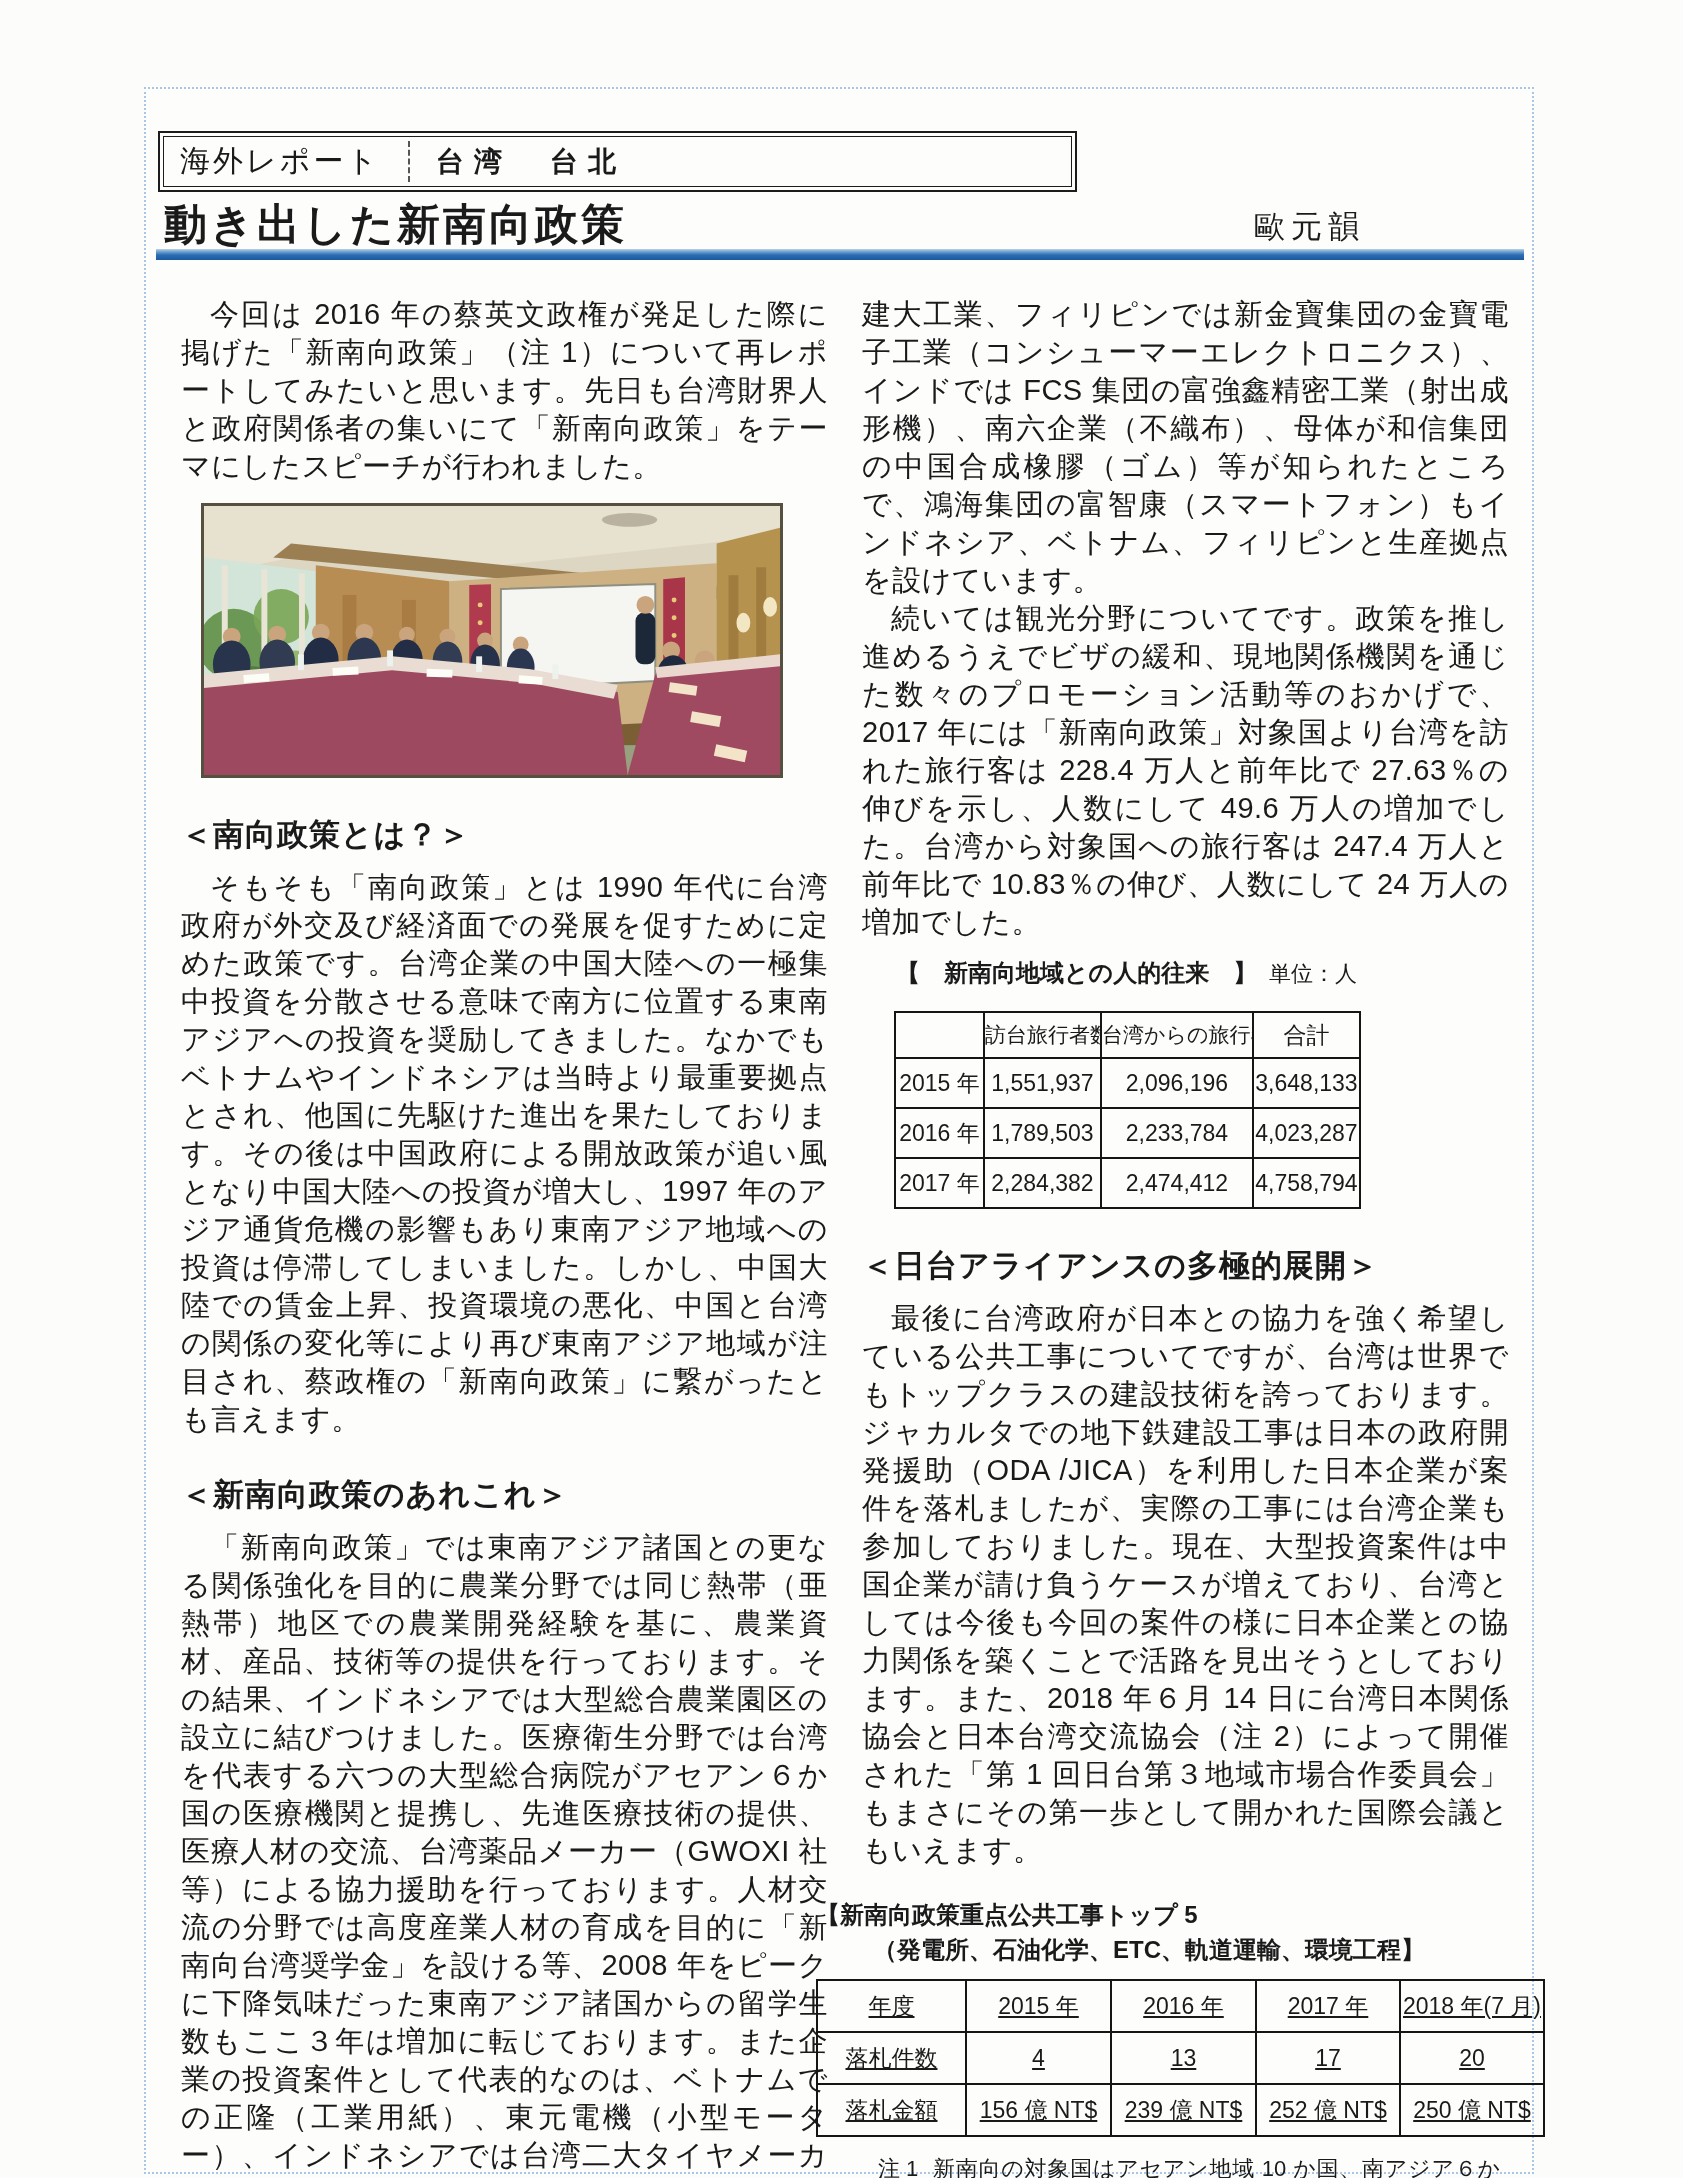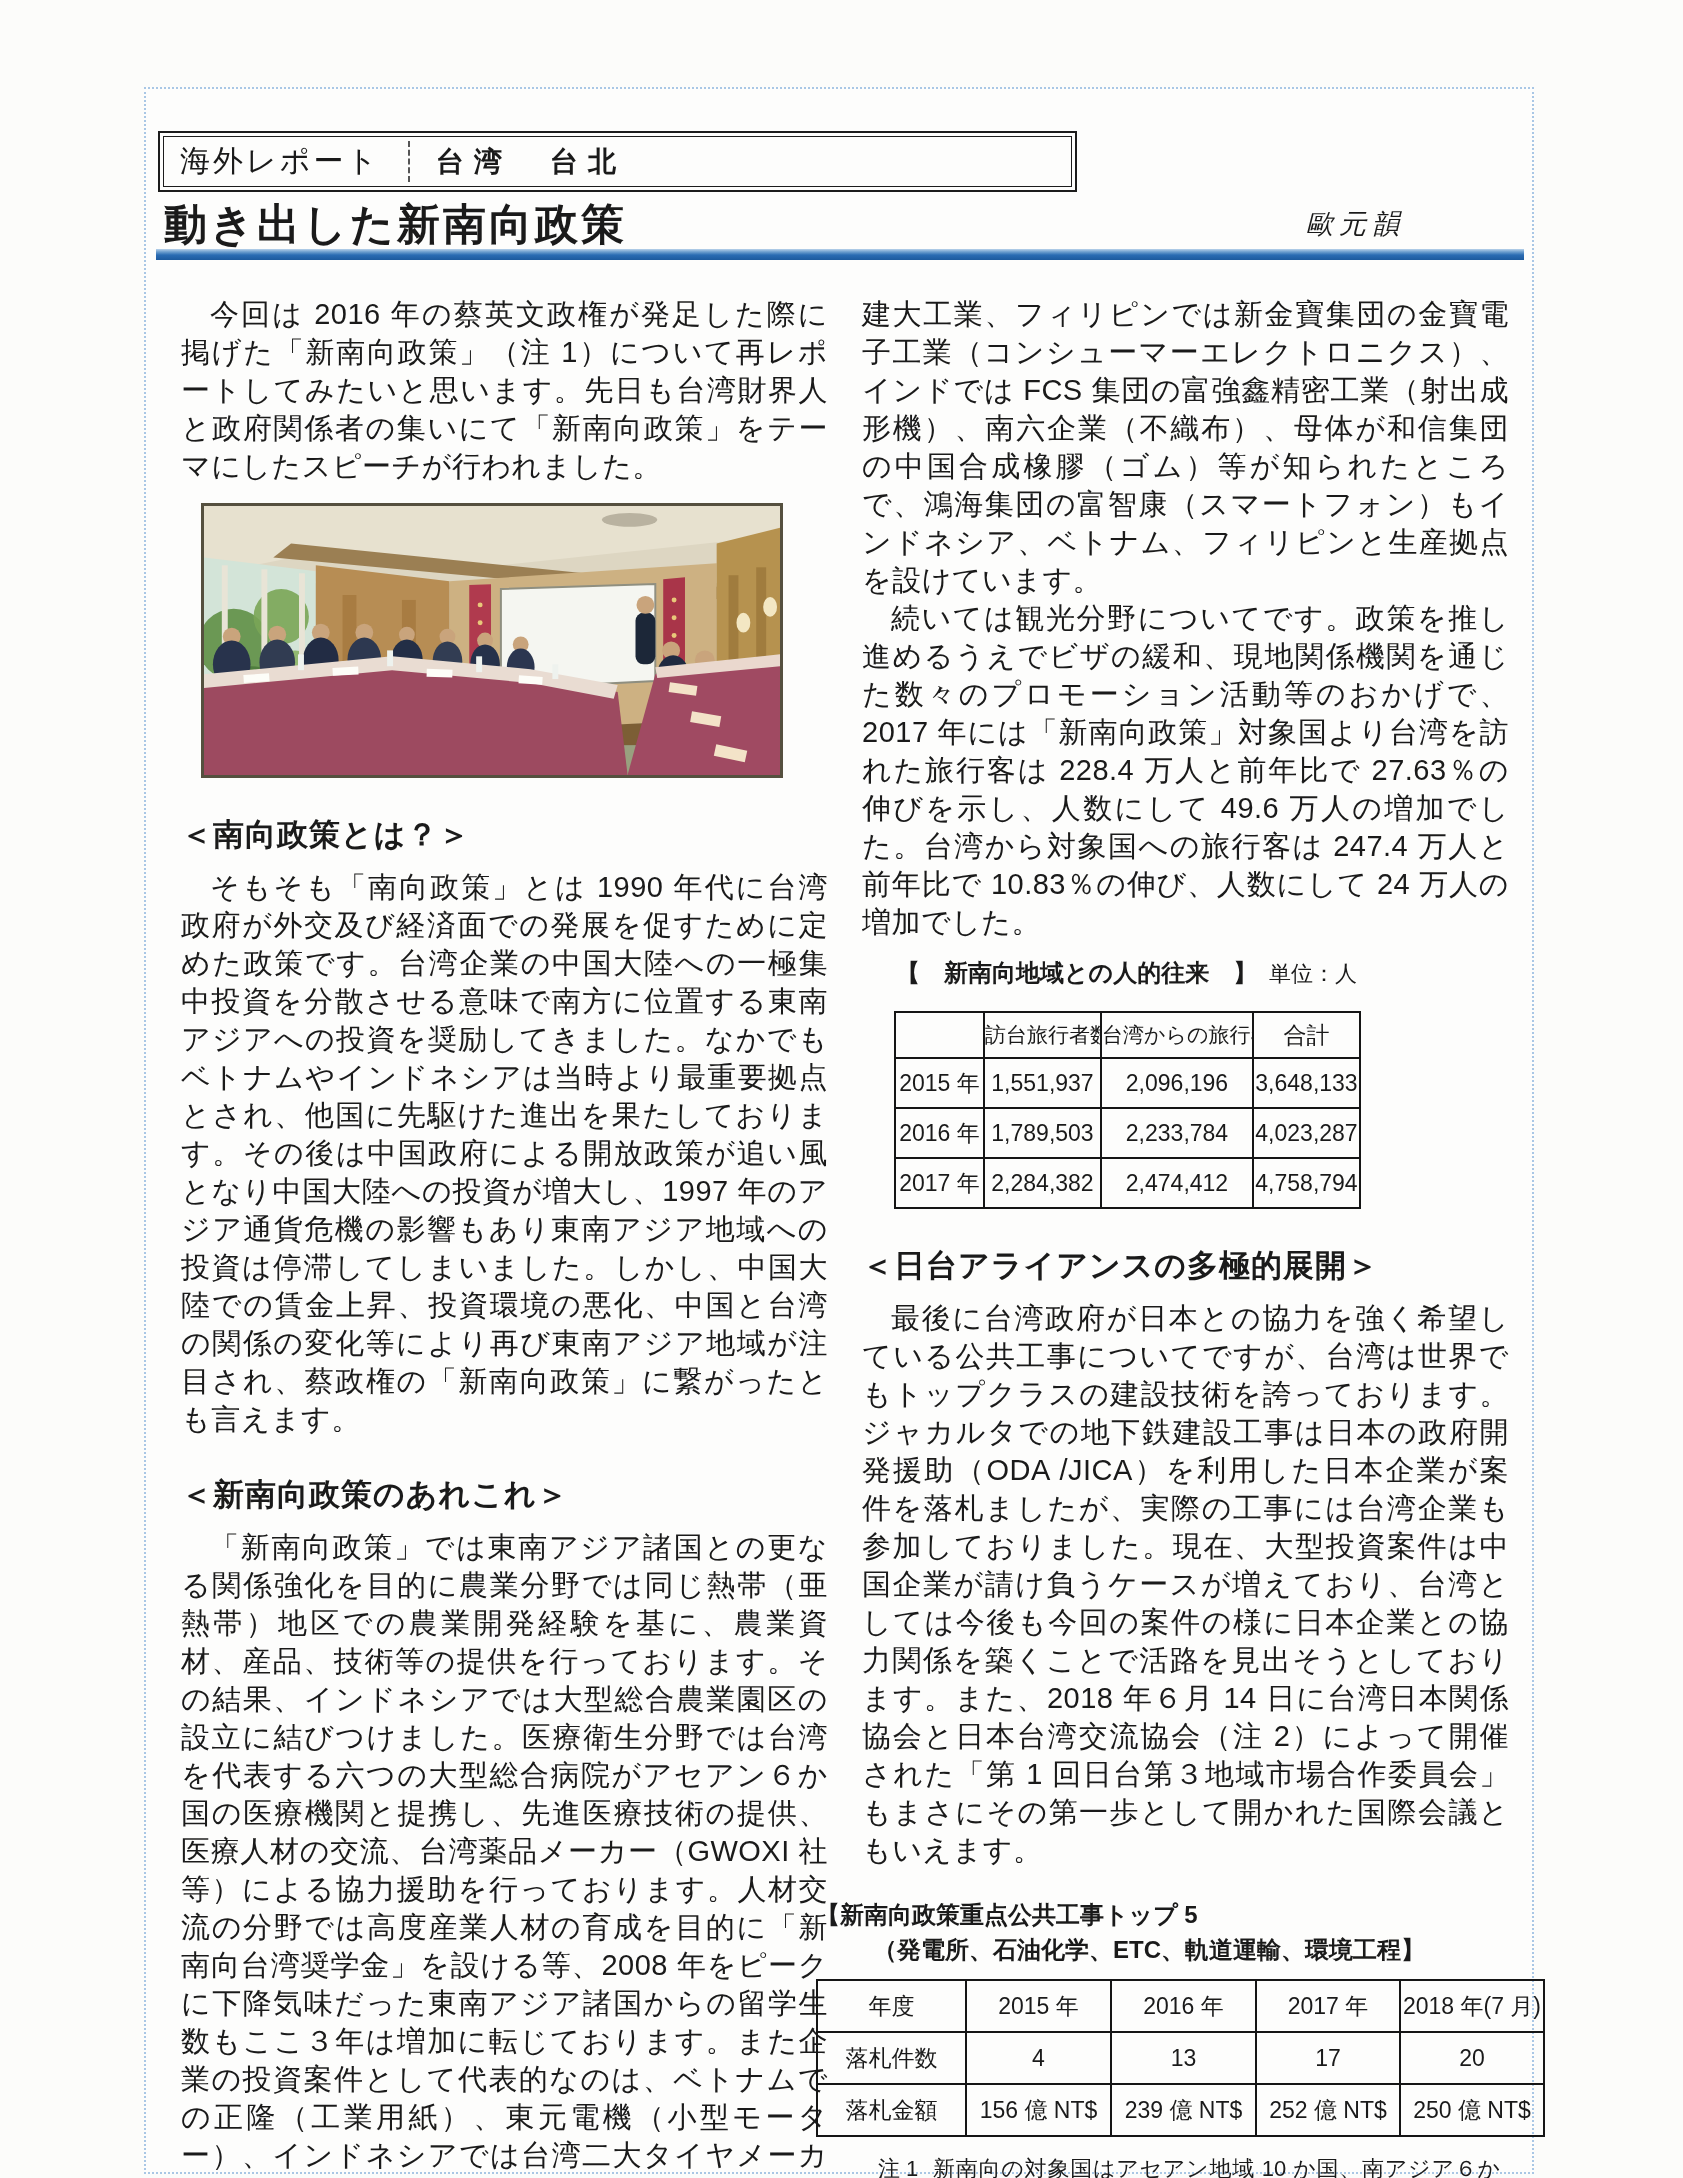--- a/index.html
+++ b/index.html
@@ -10,22 +10,22 @@
 
   
   .kicker-box{position:absolute;left:12px;top:42px;width:919px;height:61px;
               border:2px solid #1c1c1c;padding:3px;box-sizing:border-box;}
   .kicker-inner{border:1px solid #1c1c1c;height:100%;display:flex;align-items:center;box-sizing:border-box;}
   .kicker-left{font-family:"Liberation Serif","DejaVu Serif",serif;font-size:30px;
                padding:0 28px 0 16px;letter-spacing:3px;}
   .kicker-div{align-self:stretch;border-left:2px dashed #555;margin:4px 0;}
   .kicker-right{font-weight:bold;font-size:28px;padding-left:26px;letter-spacing:10px;}
   .title{position:absolute;left:18px;top:107px;font-size:43px;font-weight:bold;letter-spacing:3px;}
-  .author{position:absolute;left:1160px;top:117px;font-family:"Liberation Serif","DejaVu Serif",serif;
-          font-size:27px;letter-spacing:6px;font-style:italic;}
+  .author{position:absolute;left:1108px;top:117px;font-family:"Liberation Serif","DejaVu Serif",serif;
+          font-size:31px;letter-spacing:6px;}
   .rule{position:absolute;left:10px;top:160px;width:1368px;height:11px;
         background:linear-gradient(180deg,#b9d2ea 0%,#6fa0cf 25%,#2a6cb3 55%,#1d5a9e 100%);}
 
   
   .col{position:absolute;top:206px;width:647px;}
   .col-left{left:35px;}
   .col-right{left:716px;}
   p.body{margin:0;font-size:29px;line-height:38px;text-align:justify;letter-spacing:0.5px;}
   p.indent{text-indent:1em;}
   h3.section{margin:36px 0 12px 0;font-size:31px;font-weight:bold;letter-spacing:1px;}
@@ -43,21 +43,21 @@
   table.dtable{border-collapse:collapse;table-layout:fixed;width:100%;
                font-size:23px;text-align:center;}
   table.dtable td,table.dtable th{border:2px solid #151515;padding:0;height:48px;
                font-weight:normal;overflow:hidden;white-space:nowrap;}
   table.t1 th{height:44px;}
 
   
   .t2cap{margin:28px 0 12px -46px;font-size:24px;line-height:35px;font-weight:bold;}
   .t2cap .cap2{padding-left:57px;}
   table.t2{margin:10px 0 0 -46px;width:725px;font-size:23px;}
-  table.t2 td{height:50px;}
+  table.t2 td{height:50px;text-decoration:underline;}
 
   
   .notes{margin:16px 0 0 16px;width:622px;font-size:22px;line-height:31px;}
   .note{display:flex;margin-bottom:2px;}
   .nlabel{flex:0 0 55px;}
   .ntext{flex:1;text-align:justify;}
 </style>
 </head>
 <body>
 

